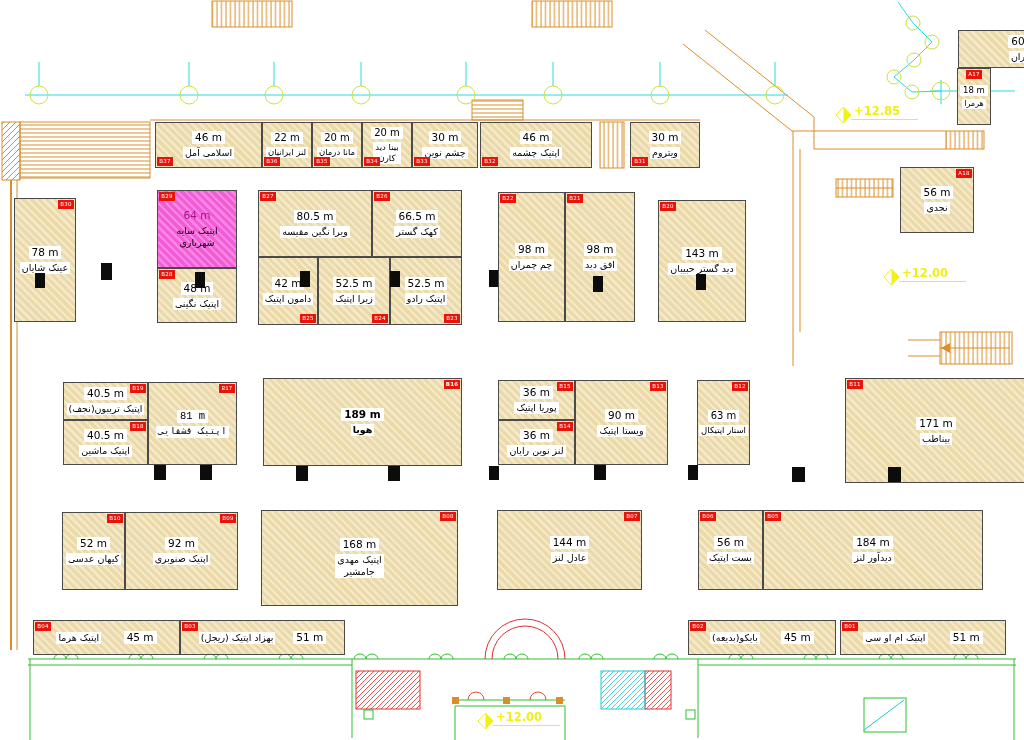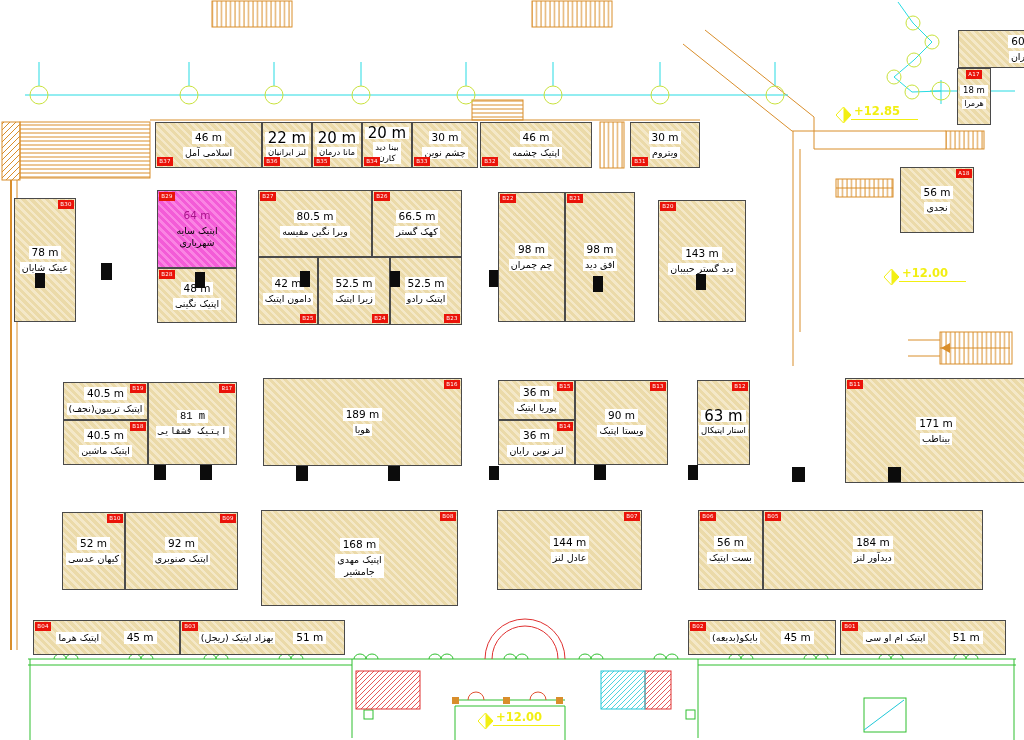--- a/index.html
+++ b/index.html
@@ -10,21 +10,21 @@
         background:repeating-linear-gradient(45deg,#f4e8c8 0 2.5px,#ebdaa9 2.5px 5.5px);}
   .unit.pink{background:repeating-linear-gradient(45deg,#fa84e3 0 2.5px,#f35cd7 2.5px 5.5px);}
   .labels{position:absolute;inset:0;display:flex;flex-direction:column;align-items:center;
           justify-content:center;gap:3px;}
   .labels.row{flex-direction:row;justify-content:space-evenly;align-items:center;gap:0;}
   .area{background:#fff;padding:0 3px;font-size:10.5px;line-height:13px;color:#000;white-space:nowrap;}
   .name{background:#fff;padding:0 2px;font-size:9.5px;line-height:12px;color:#000;
         white-space:pre-line;text-align:center;direction:rtl;max-width:96%;}
   .pink .area,.pink .name{background:transparent;}
   .pink .area{color:#a8138a;}
-  .small .area{font-size:15px;line-height:12px;}
+  .small .area{font-size:10px;line-height:12px;}
   .small .name{font-size:8.5px;line-height:11px;}
   .tiny .area{font-size:8.5px;line-height:11px;}
   .tiny .name{font-size:8px;line-height:10px;}
   .tag{position:absolute;width:16px;height:9px;background:#ea1309;color:#fff;font-size:5.5px;
        line-height:9px;text-align:center;z-index:3;letter-spacing:.2px;}
   .tag.tl{top:1px;left:1px}.tag.tr{top:1px;right:1px}.tag.bl{bottom:1px;left:1px}
   .tag.br{bottom:1px;right:1px}.tag.tc{top:1px;left:50%;transform:translateX(-50%);}
   .door{position:absolute;background:#0c0c0c;z-index:4;}
   .elev{position:absolute;display:flex;align-items:flex-start;z-index:5;color:#f2ef12;}
   .elev svg{margin-top:3px;flex:none;}
@@ -289,21 +289,21 @@
         <span class="name" dir="rtl">اپتیک ماشین</span>
       </div>
     </div>
     <div class="unit" style="left: 148px; top: 382px; width: 89px; height: 83px; font-family: Liberation Mono, monospace;">
       <div class="tag tr">B17</div>
       <div class="labels">
         <span class="area">81 m</span>
         <span class="name" dir="rtl">اپتیک قشقایی</span>
       </div>
     </div>
-    <div class="unit" style="left: 263px; top: 378px; width: 199px; height: 88px;">
+    <div class="unit" style="left: 263px; top: 378px; width: 199px; height: 88px; font-weight: bold;">
       <div class="tag tr">B16</div>
       <div class="labels">
         <span class="area">189 m</span>
         <span class="name" dir="rtl">هویا</span>
       </div>
     </div>
     <div class="unit" style="left: 498px; top: 380px; width: 77px; height: 40px;">
       <div class="tag tr">B15</div>
       <div class="labels">
         <span class="area">36 m</span>

